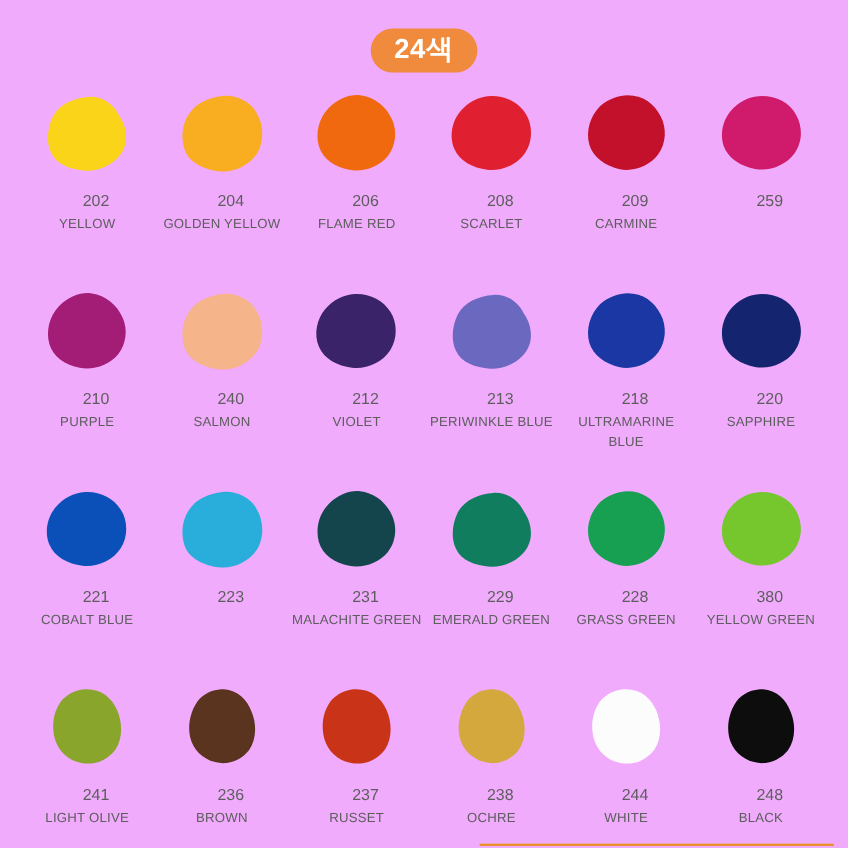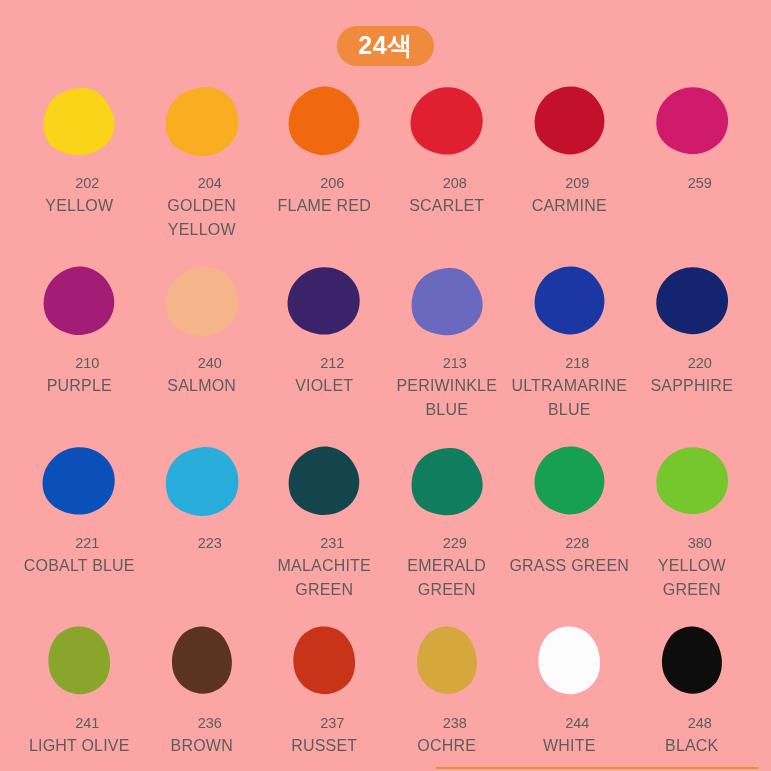--- a/index.html
+++ b/index.html
@@ -4,21 +4,21 @@
 <style>
   * { box-sizing: border-box; }
   html, body {
     margin: 0; padding: 0;
     width: 771px; height: 771px;
     background: #ffffff;
     font-family: "Liberation Sans", sans-serif;
     overflow: hidden;
   }
 
-  #page { position: relative; width: 771px; height: 771px; background:#fca5a5; }
+  #page { position: relative; width: 771px; height: 771px; background:#f0abfc; }
 
   
   .badge-row {
     width: 100%;
     display: flex;
     justify-content: center;
     padding-top: 26px;
   }
   .badge {
     background: #f08a3c;
@@ -65,21 +65,21 @@
 
   .code {
     margin-top: 7px;
     font-size: 14.5px;
     color: #5d5d5d;
     line-height: 1.45;
     text-align: center;
     margin-left: 16px;
   }
   .cname {
-    font-size: 16px;
+    font-size: 12px;
     color: #5d5d5d;
     line-height: 1.5;
     text-align: center;
     letter-spacing: 0.2px;
     max-width: 124px;
   }
 
   
   .bottom-rule {
     position: absolute;

